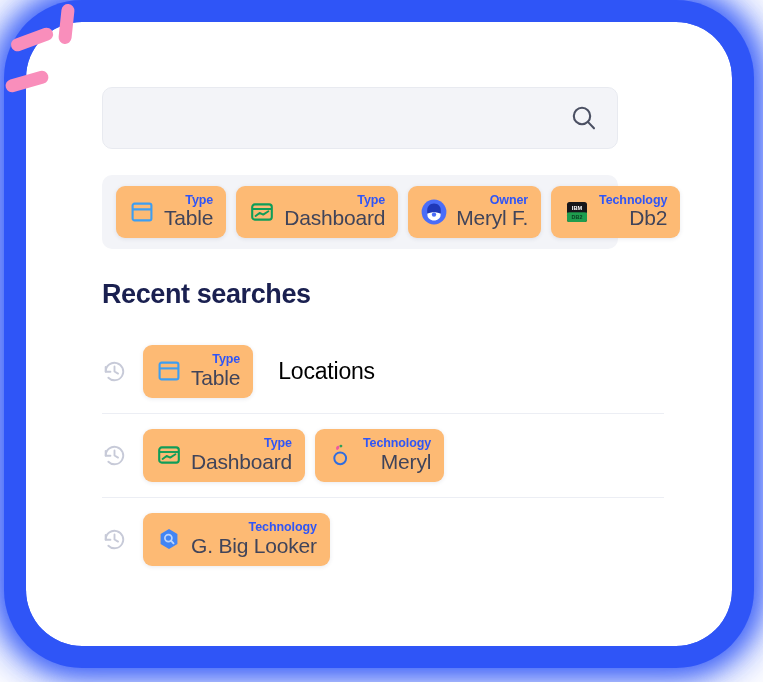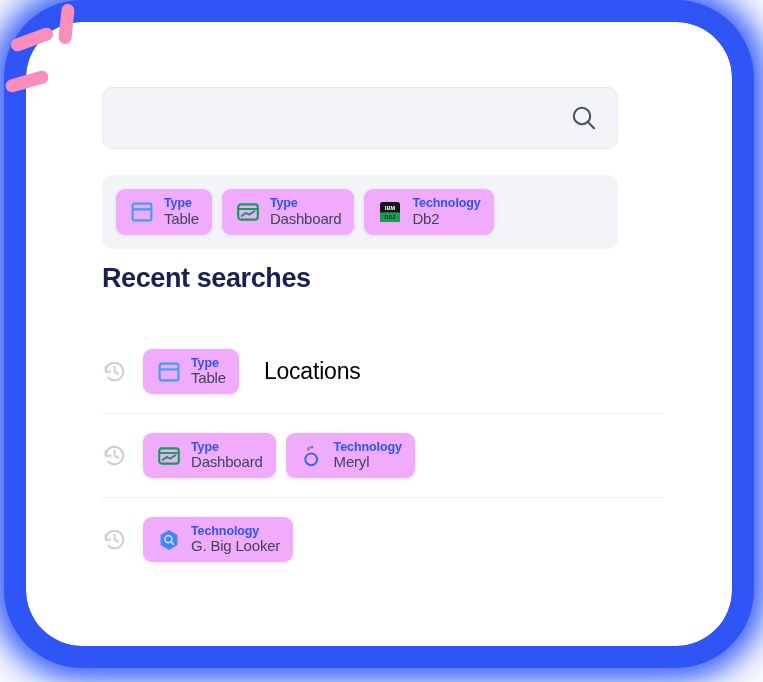--- a/index.html
+++ b/index.html
@@ -126,56 +126,57 @@
     border-radius: 10px;
     display: flex;
     align-items: center;
     gap: 10px;
     padding: 0 14px;
     box-sizing: border-box;
   }
 
   
   .chip {
-    background: #f0abfc;
+    background: #fdba74;
     border-radius: 9px;
     box-shadow: 0 1px 4px rgba(40,50,90,0.10);
     display: flex;
     align-items: center;
     gap: 9px;
     padding: 8px 13px;
     box-sizing: border-box;
     white-space: nowrap;
+    text-align: right;
   }
   .chip-icon {
     flex: 0 0 auto;
     width: 26px;
     height: 26px;
     display: flex;
     align-items: center;
     justify-content: center;
   }
   .chip-text { display: flex; flex-direction: column; line-height: 1.08; }
   .chip-label {
     font-size: 12.5px;
     font-weight: bold;
     color: #2f55f7;
     letter-spacing: -0.1px;
   }
   .chip-value {
-    font-size: 15px;
+    font-size: 21px;
     color: #40445a;
     letter-spacing: -0.2px;
   }
 
   
   .section-title {
     position: absolute;
     left: 45px;
-    top: 208px;
+    top: 224px;
     font-size: 27px;
     font-weight: bold;
     color: #1a2050;
     letter-spacing: -0.4px;
   }
 
   .recent-list {
     position: absolute;
     left: 45px;
     top: 275px;
@@ -244,20 +245,34 @@
             <line x1="2.2" y1="9.0" x2="21.8" y2="9.0" stroke="#0f9d58" stroke-width="1.9"></line>
             <polyline points="5.6,16 9.6,12.9 13.2,14.6 18.4,11.3" fill="none" stroke="#0f9d58" stroke-width="1.9" stroke-linecap="round" stroke-linejoin="round"></polyline>
           </svg>
         </span>
         <span class="chip-text">
           <span class="chip-label">Type</span>
           <span class="chip-value">Dashboard</span>
         </span>
       </div>
 
+      <div class="chip">
+        <span class="chip-icon">
+          <svg width="26" height="26" viewBox="0 0 26 26">
+            <circle cx="13" cy="13" r="12.4" fill="#4a6df8"></circle>
+            <path d="M13 4.4 C17.1 4.4 19.8 7.2 19.8 11.2 L19.8 14.6 C19.8 17.9 16.7 20.3 13 20.3 C9.3 20.3 6.2 17.9 6.2 14.6 L6.2 11.2 C6.2 7.2 8.9 4.4 13 4.4 Z" fill="#1f38b8"></path>
+            <path d="M6.3 14.6 C6.3 14.6 9.4 13.2 13 13.2 C16.6 13.2 19.7 14.6 19.7 14.6 L19.7 15.6 C19.7 19.1 16.7 21.6 13 21.6 C9.3 21.6 6.3 19.1 6.3 15.6 Z" fill="#ffffff"></path>
+            <circle cx="13" cy="15.6" r="2.2" fill="#4a6df8"></circle>
+          </svg>
+        </span>
+        <span class="chip-text">
+          <span class="chip-label">Owner</span>
+          <span class="chip-value">Meryl F.</span>
+        </span>
+      </div>
 
       <div class="chip">
         <span class="chip-icon">
           <svg width="24" height="24" viewBox="0 0 24 24">
             <rect x="2" y="2" width="20" height="20" rx="2.6" fill="#16161a"></rect>
             <rect x="2" y="12.6" width="20" height="9.4" rx="2.6" fill="#1f9d4e"></rect>
             <rect x="2" y="12.6" width="20" height="3" fill="#1f9d4e"></rect>
             <text x="12" y="9.6" font-family="'Liberation Sans',sans-serif" font-size="5.6" font-weight="bold" fill="#ffffff" text-anchor="middle">IBM</text>
             <text x="12" y="19.4" font-family="'Liberation Sans',sans-serif" font-size="5.4" font-weight="bold" fill="#0b3d22" text-anchor="middle">DB2</text>
           </svg>

